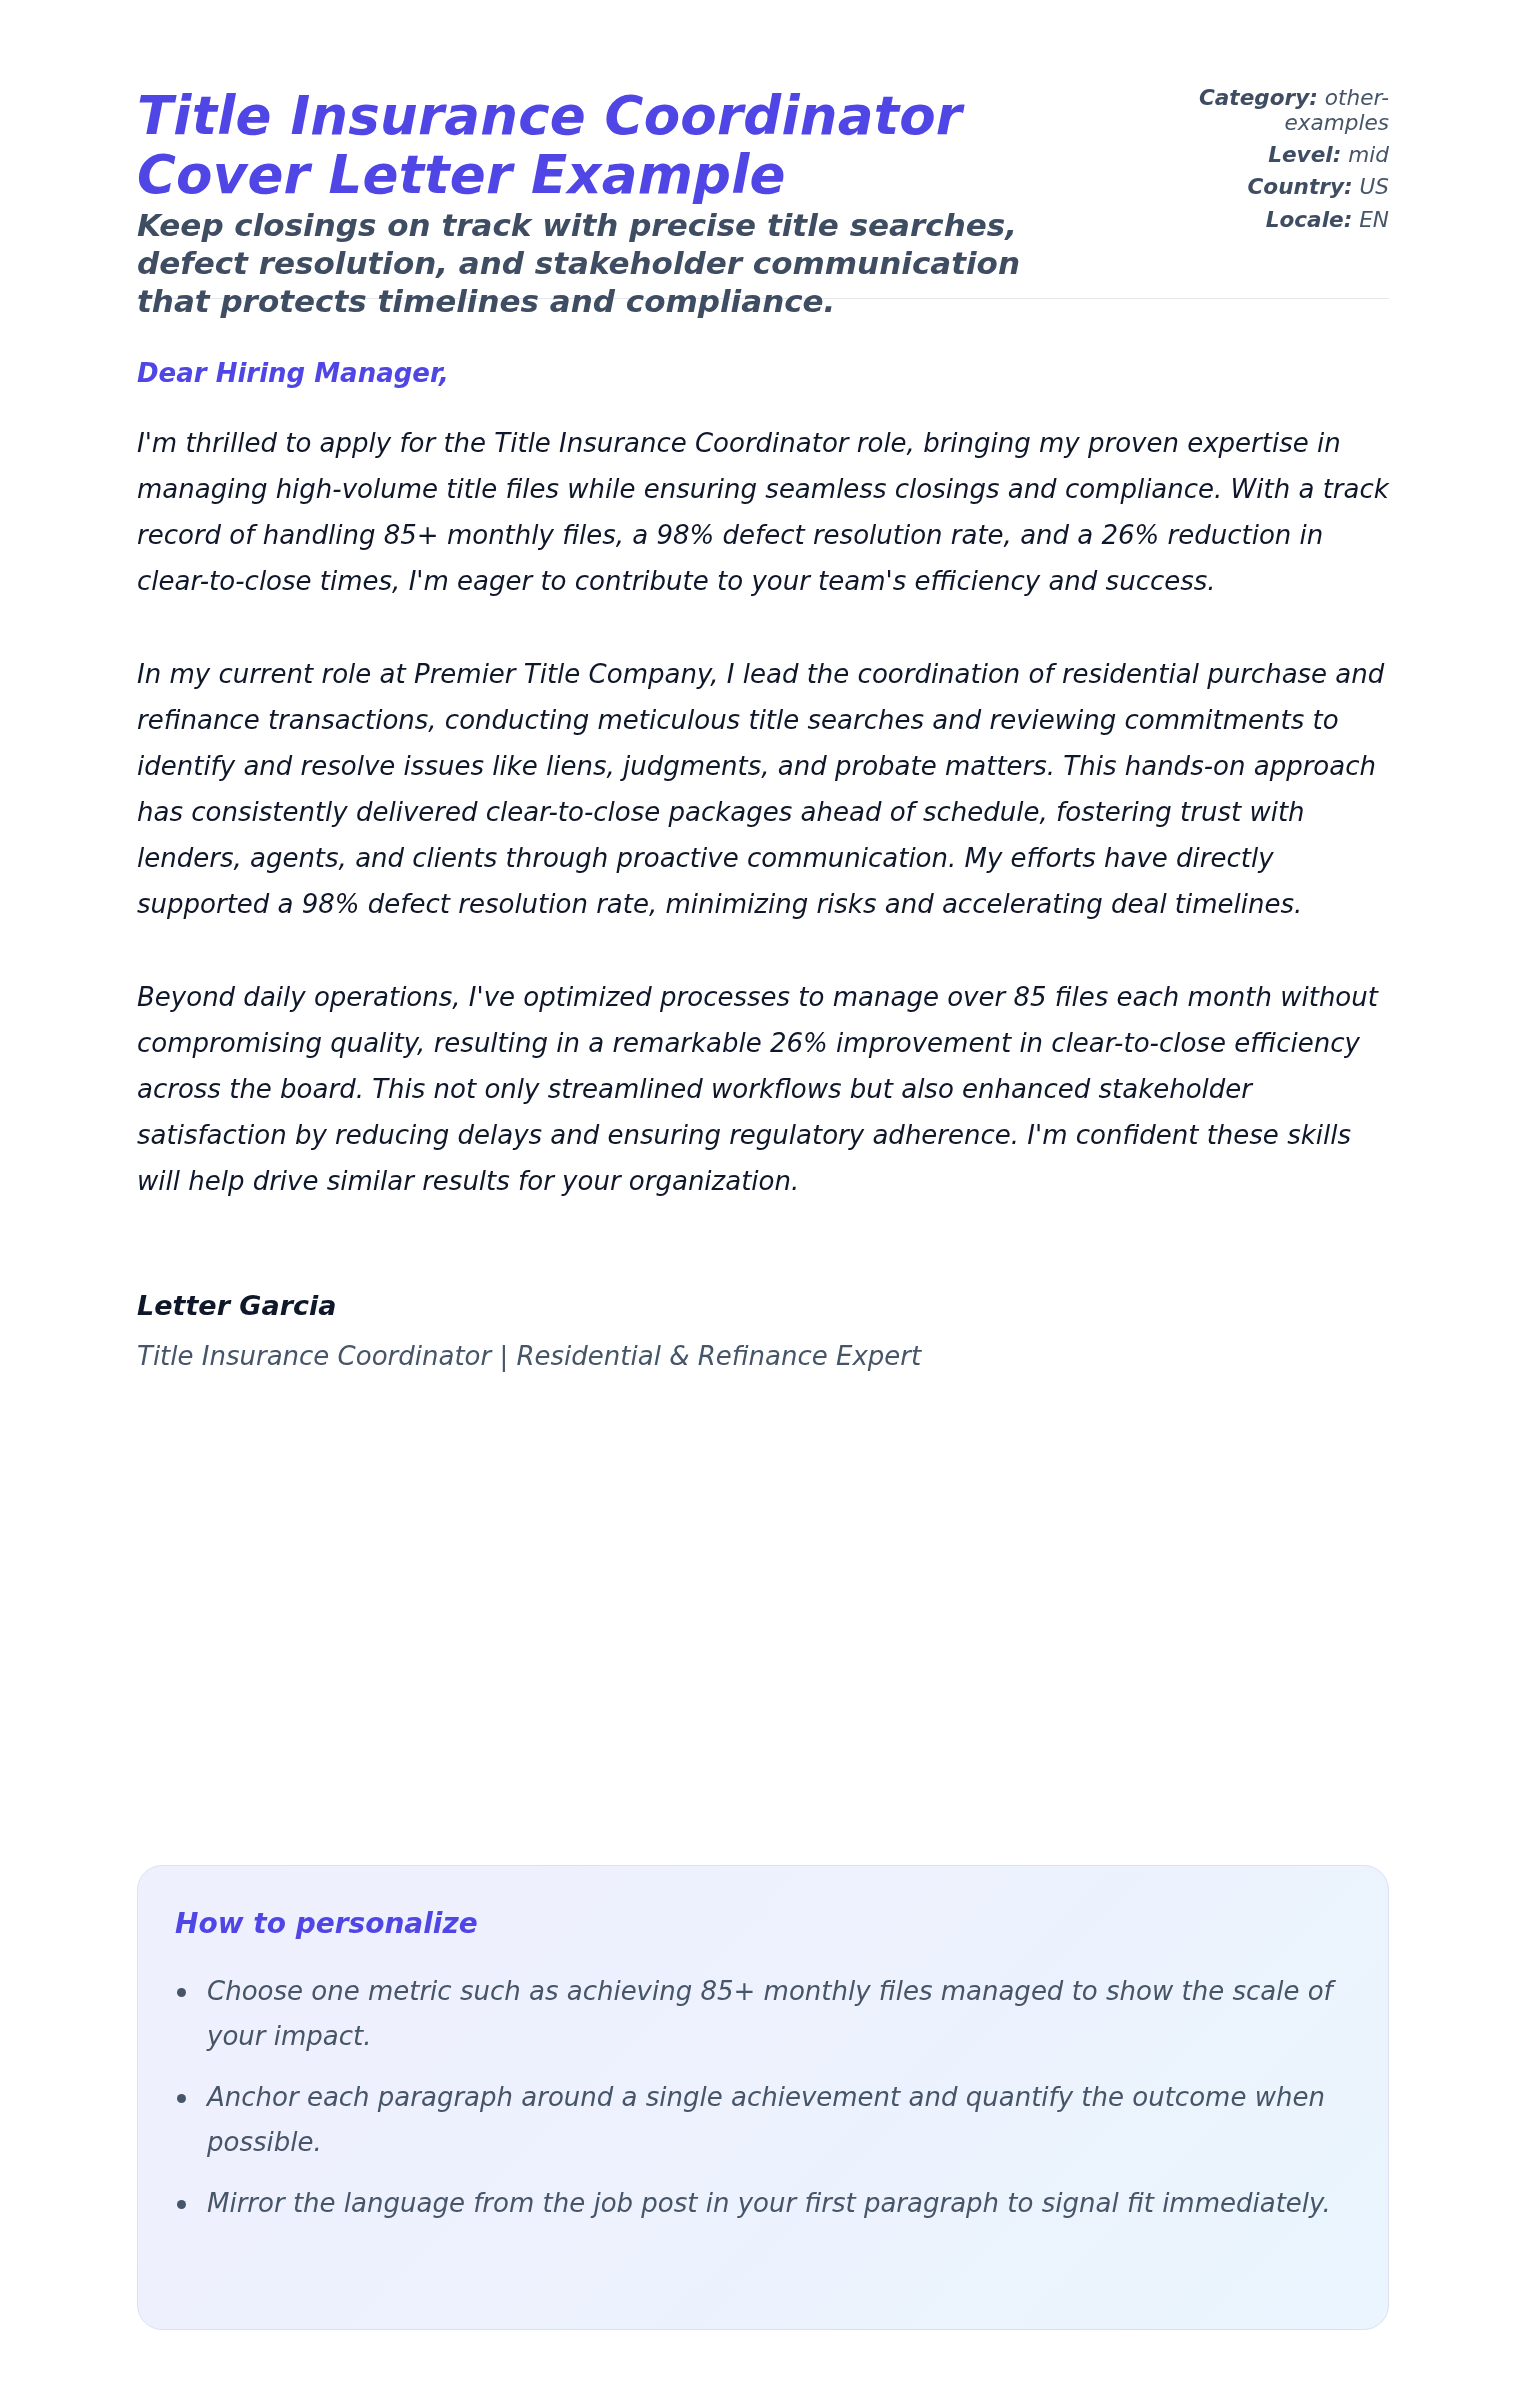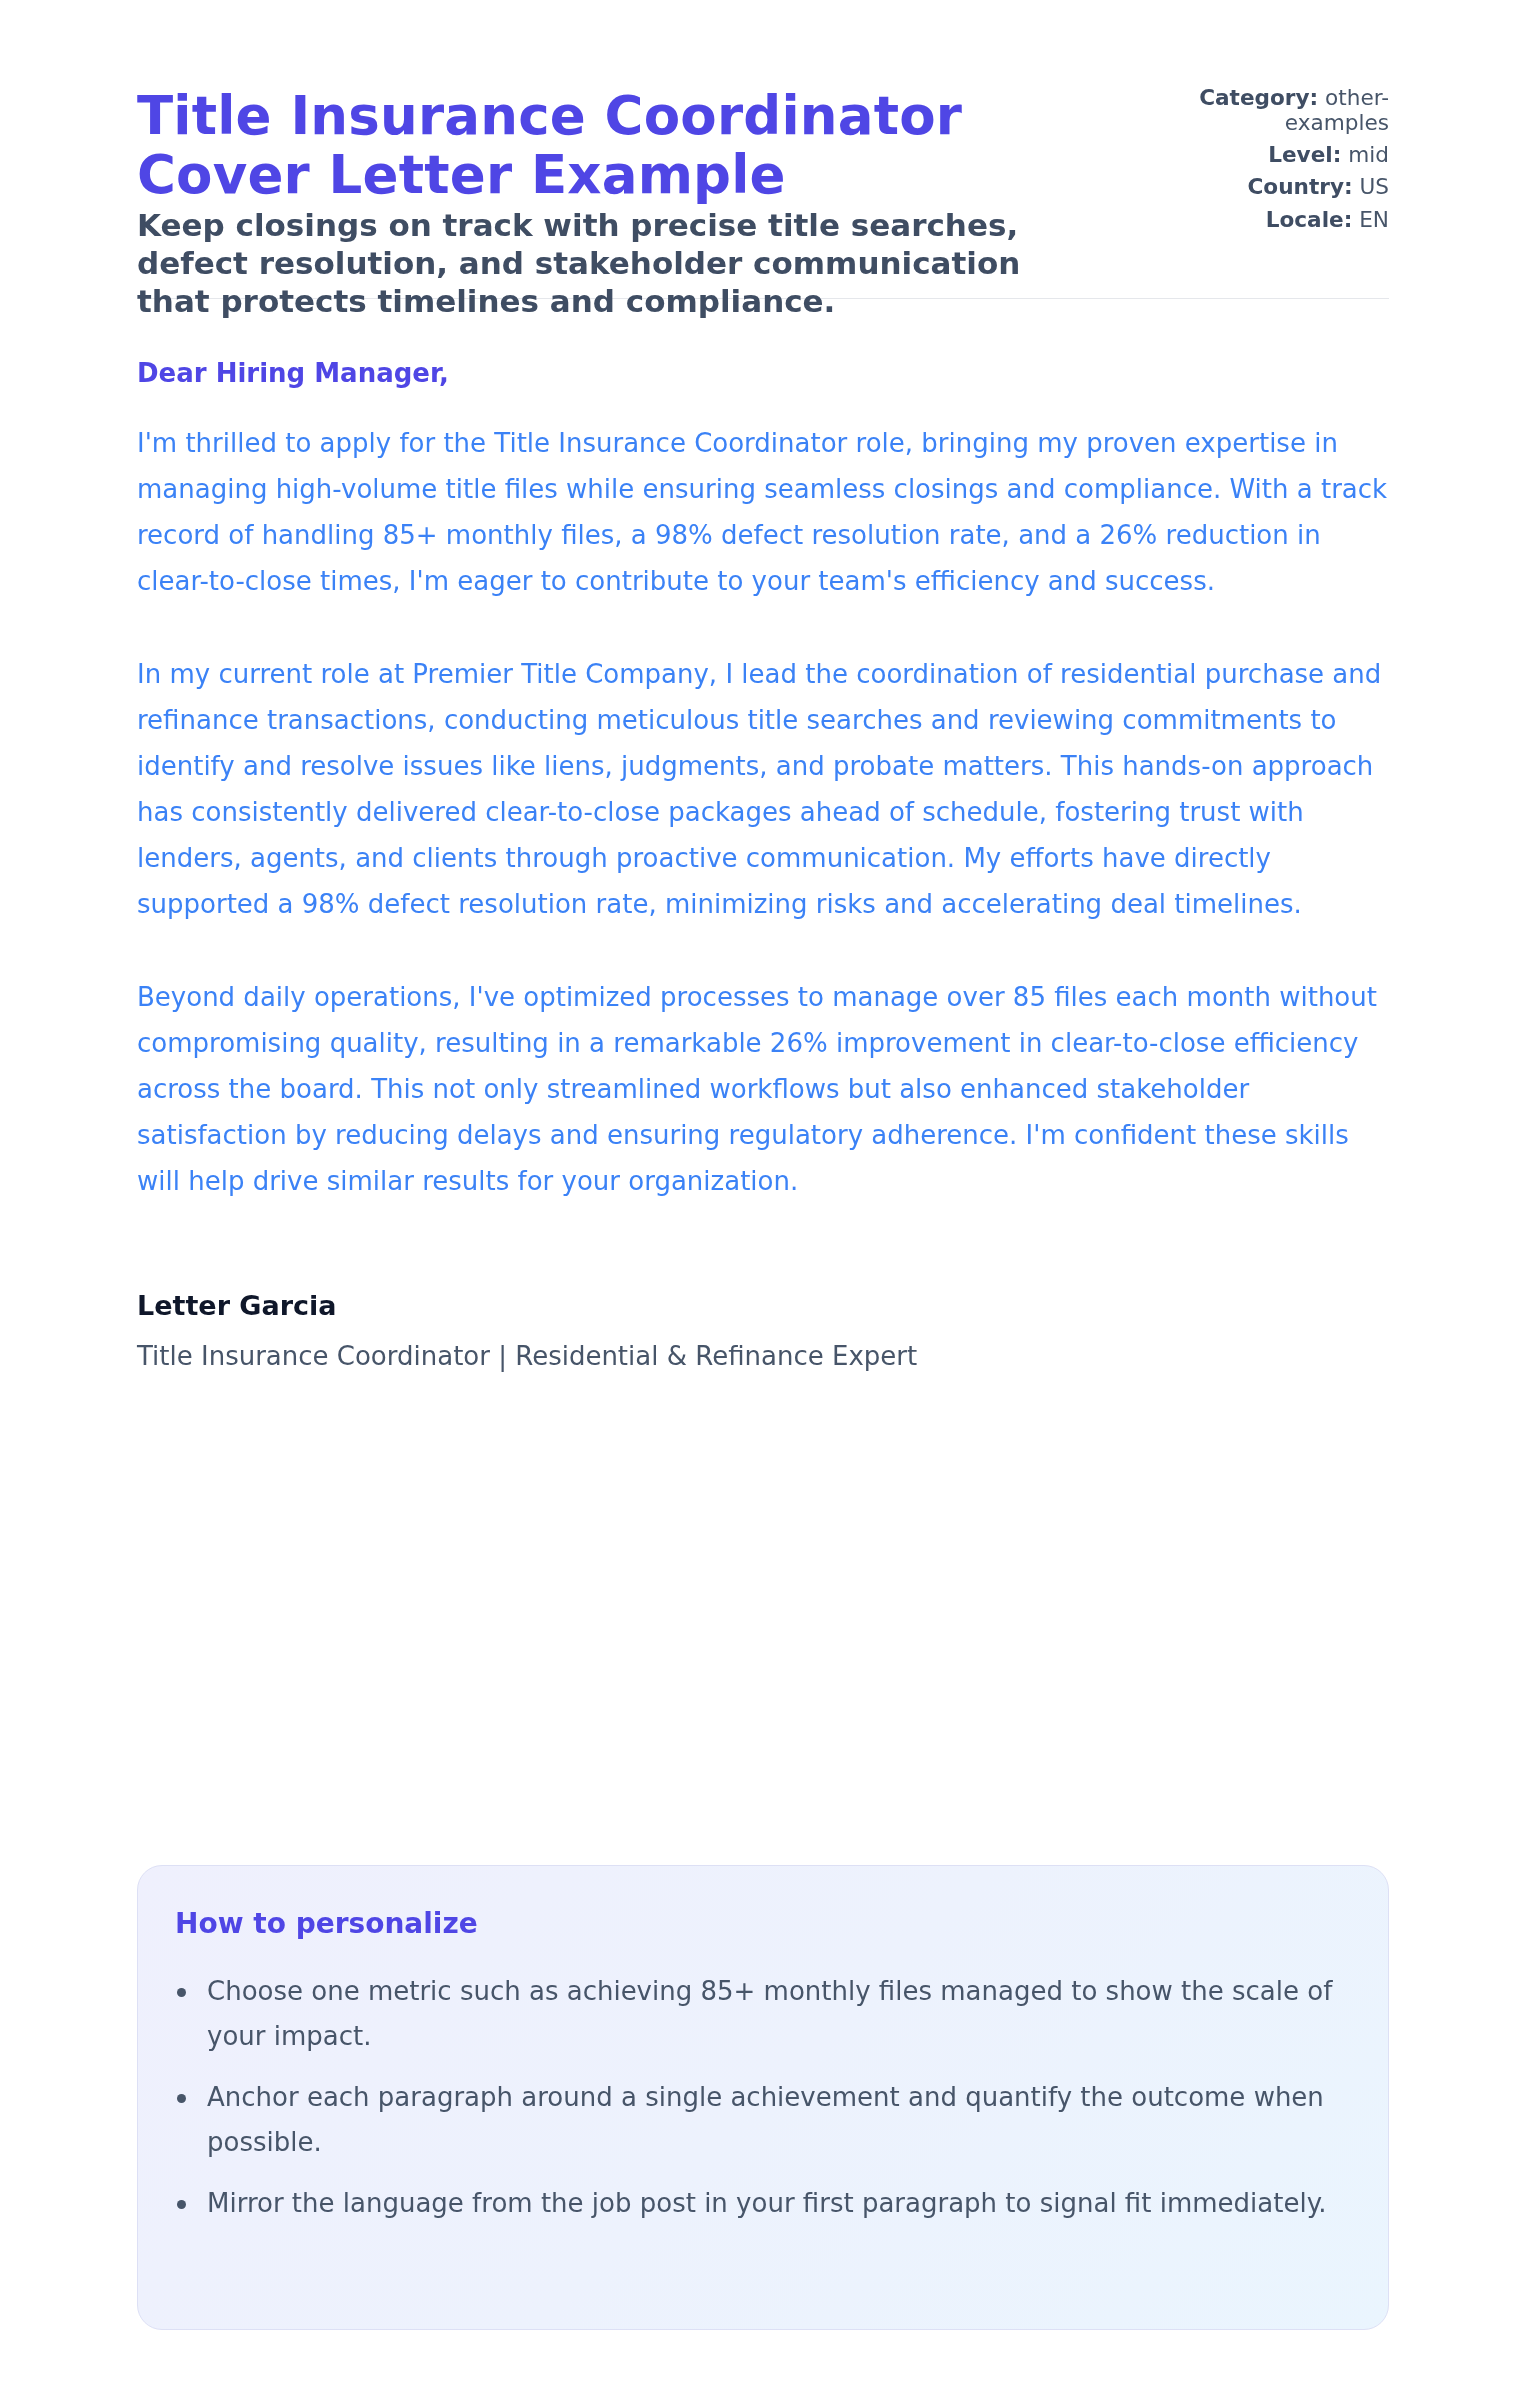--- a/index.html
+++ b/index.html
@@ -13,20 +13,21 @@
     position: relative;
     font-family: "DejaVu Sans", sans-serif;
     color: #111827;
     overflow: hidden;
   }
   .page {
     position: absolute;
     left: 137px;
     top: 0;
     width: 1252px;
+    font-style: italic;
   }
   .header {
     position: relative;
     display: flex;
     justify-content: space-between;
     align-items: flex-start;
     padding-top: 86px;
     height: 299px;
     box-sizing: border-box;
     border-bottom: 1.8px solid #e5e7eb;
@@ -71,21 +72,21 @@
     margin: 0 0 31px 0;
     font-size: 26px;
     line-height: 32px;
     font-weight: bold;
     color: #4f46e5;
   }
   .paragraph {
     margin: 0 0 47px 0;
     font-size: 26px;
     line-height: 46px;
-    color: #3b82f6;
+    color: #0f172a;
   }
   .signature {
     margin-top: 86px;
   }
   .sig-name {
     font-size: 27px;
     line-height: 32px;
     font-weight: bold;
     color: #0f172a;
   }

